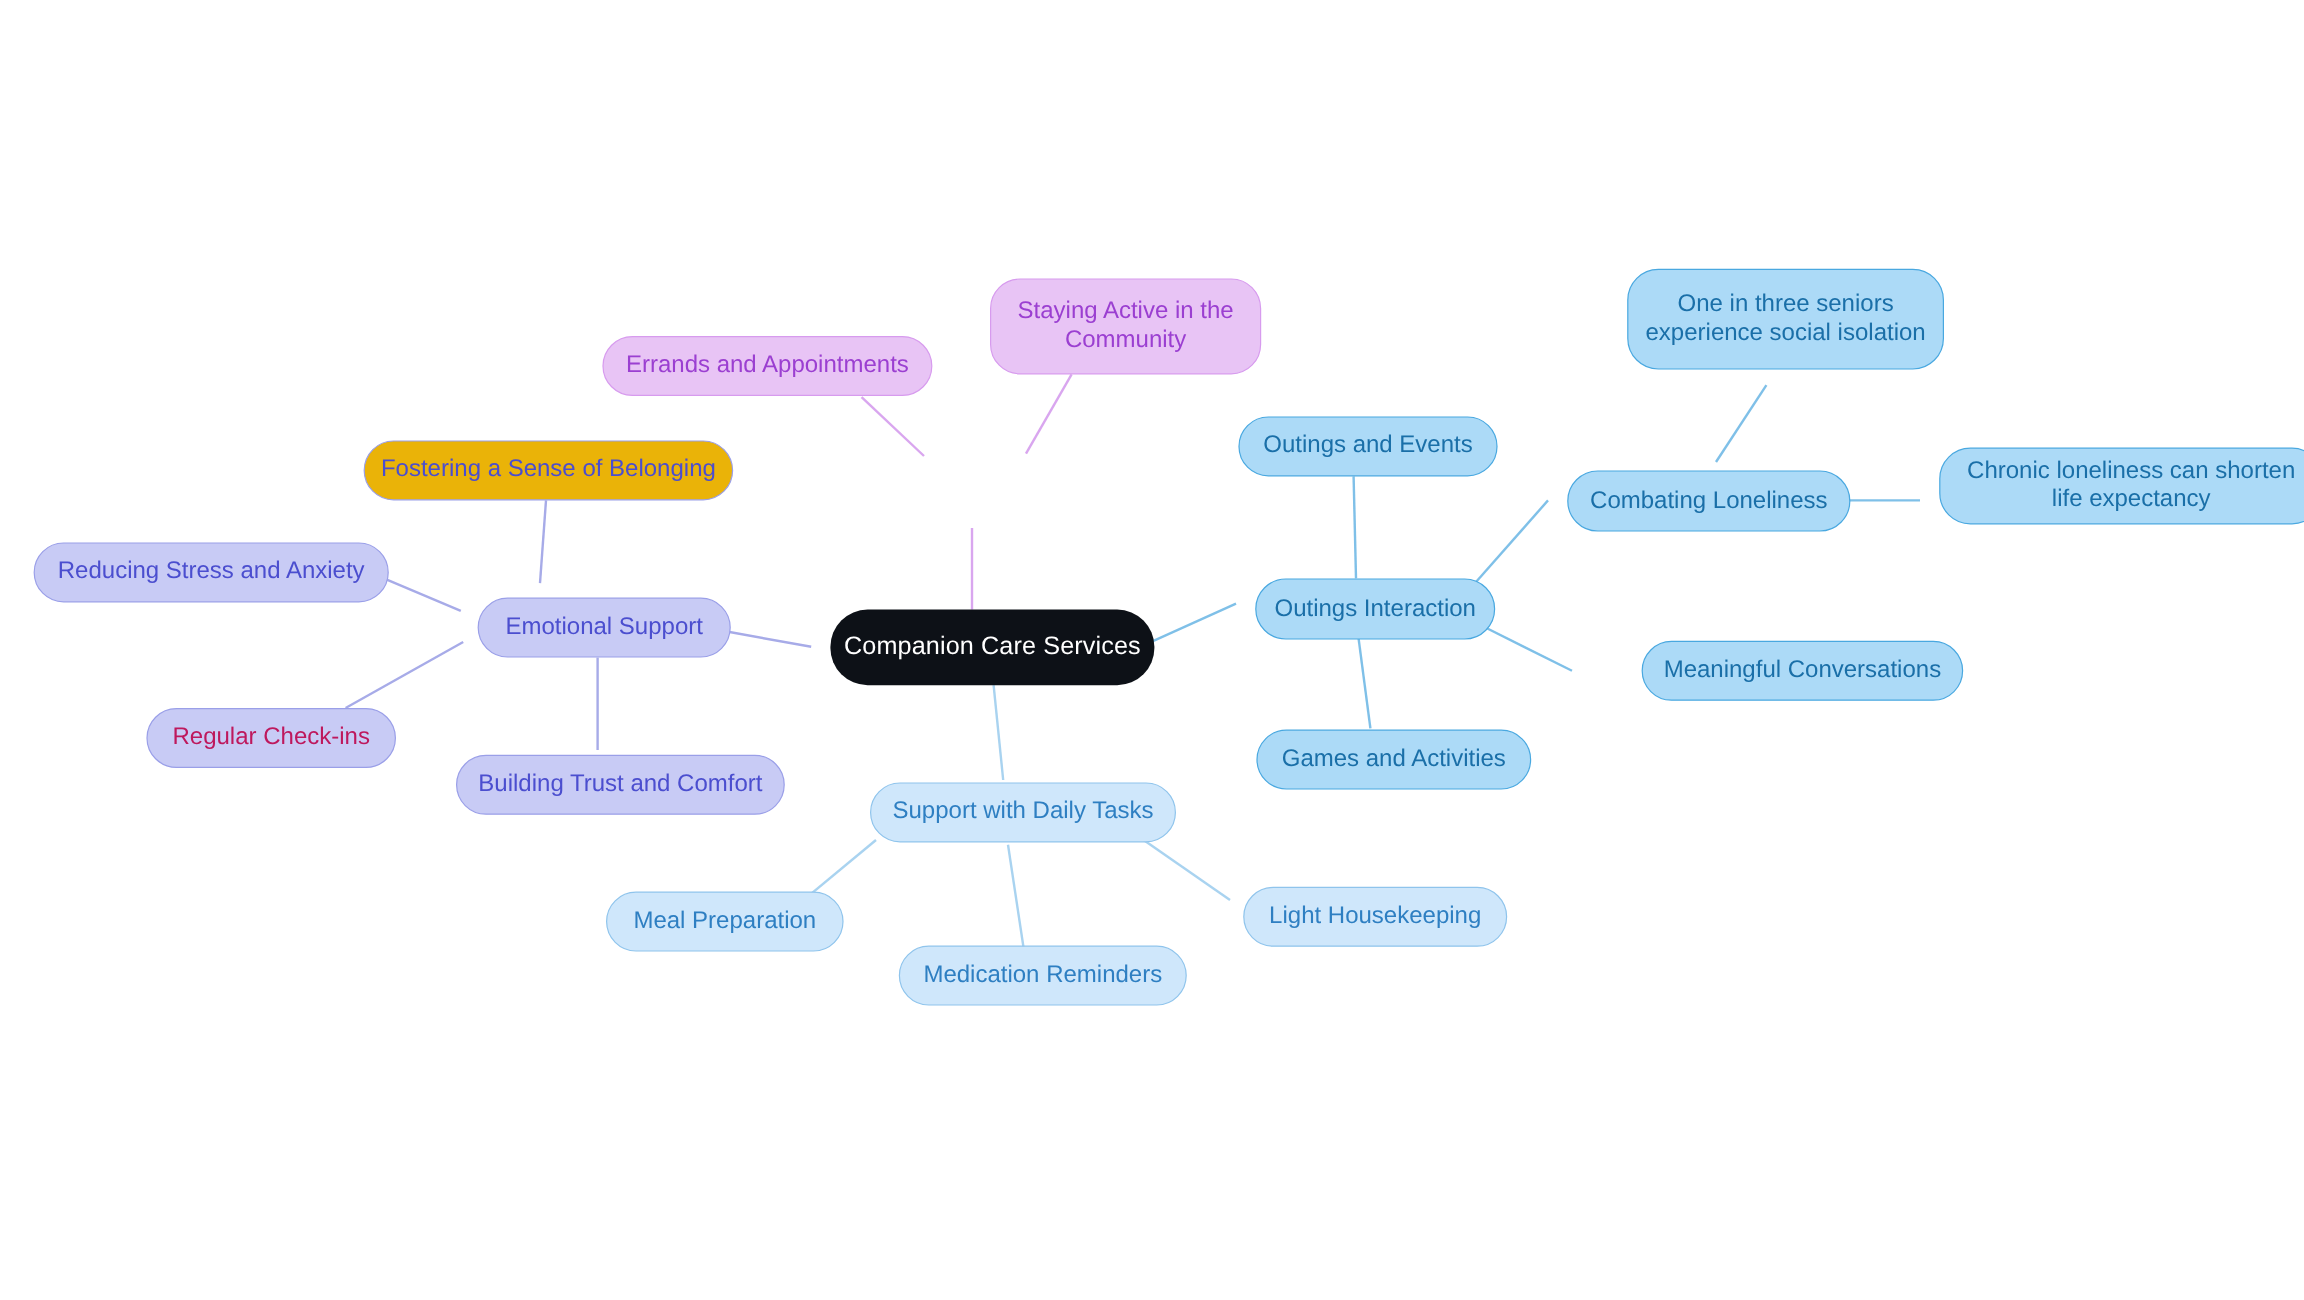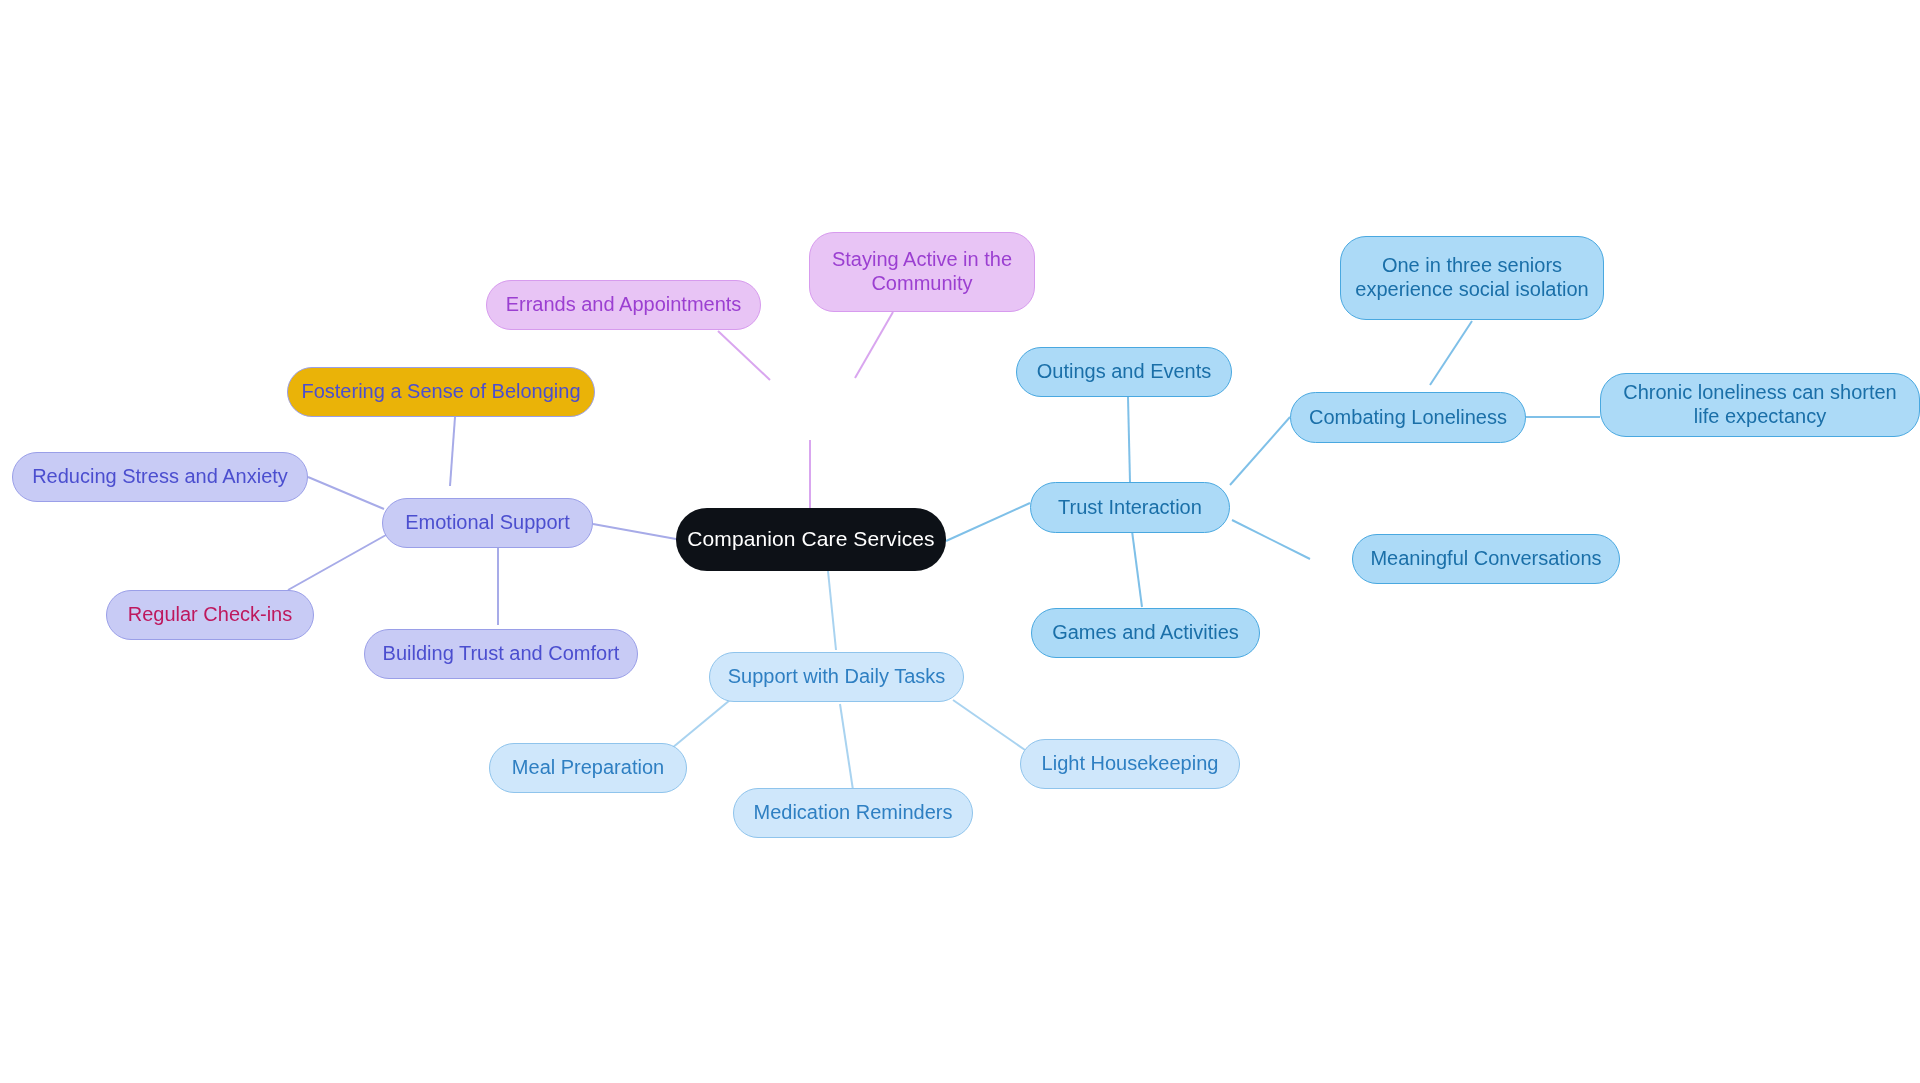--- a/index.html
+++ b/index.html
@@ -31,20 +31,21 @@
     box-sizing: border-box;
     display: flex;
     align-items: center;
     justify-content: center;
     text-align: center;
     border-style: solid;
     border-width: 1.5px;
     line-height: 1.18;
     white-space: pre-line;
     padding: 0 10px;
+    margin-left: 16px;
   }
   .node.root {
     border-width: 0;
     font-size: 21px;
     letter-spacing: 0.1px;
   }
   .node.branch { font-size: 20px; }
   .node.leaf   { font-size: 20px; }
 </style>
 </head>
@@ -90,26 +91,26 @@
 
     <path d="M 770 380 L 718 331" fill="none" stroke="#D9A6EF" stroke-width="2"></path>
 
     <path d="M 855 378 L 893 312" fill="none" stroke="#D9A6EF" stroke-width="2"></path>
   </svg>
 
   <div class="node root" style="left:676px; top:508px; width:270px; height:63px; border-radius:31px;
               background:#0d1117; color:#ffffff;">Companion Care Services</div>
 
   <div class="node branch" style="left:1030px; top:482px; width:200px; height:51px; border-radius:26px;
-              background:#ACDAF7; border-color:#49A8E0; color:#1A6FA8;">Trust Interaction</div>
+              background:#ACDAF7; border-color:#49A8E0; color:#1A6FA8;">Outings Interaction</div>
 
   <div class="node leaf" style="left:1290px; top:392px; width:236px; height:51px; border-radius:26px;
               background:#ACDAF7; border-color:#49A8E0; color:#1A6FA8;">Combating Loneliness</div>
 
-  <div class="node leaf" style="left:1340px; top:236px; width:264px; height:84px; border-radius:26px;
+  <div class="node leaf" style="left:1340px; top:224px; width:264px; height:84px; border-radius:26px;
               background:#ACDAF7; border-color:#49A8E0; color:#1A6FA8;">One in three seniors
 experience social isolation</div>
 
   <div class="node leaf" style="left:1600px; top:373px; width:320px; height:64px; border-radius:26px;
               background:#ACDAF7; border-color:#49A8E0; color:#1A6FA8;">Chronic loneliness can shorten
 life expectancy</div>
 
   <div class="node leaf" style="left:1016px; top:347px; width:216px; height:50px; border-radius:25px;
               background:#ACDAF7; border-color:#49A8E0; color:#1A6FA8;">Outings and Events</div>
 

